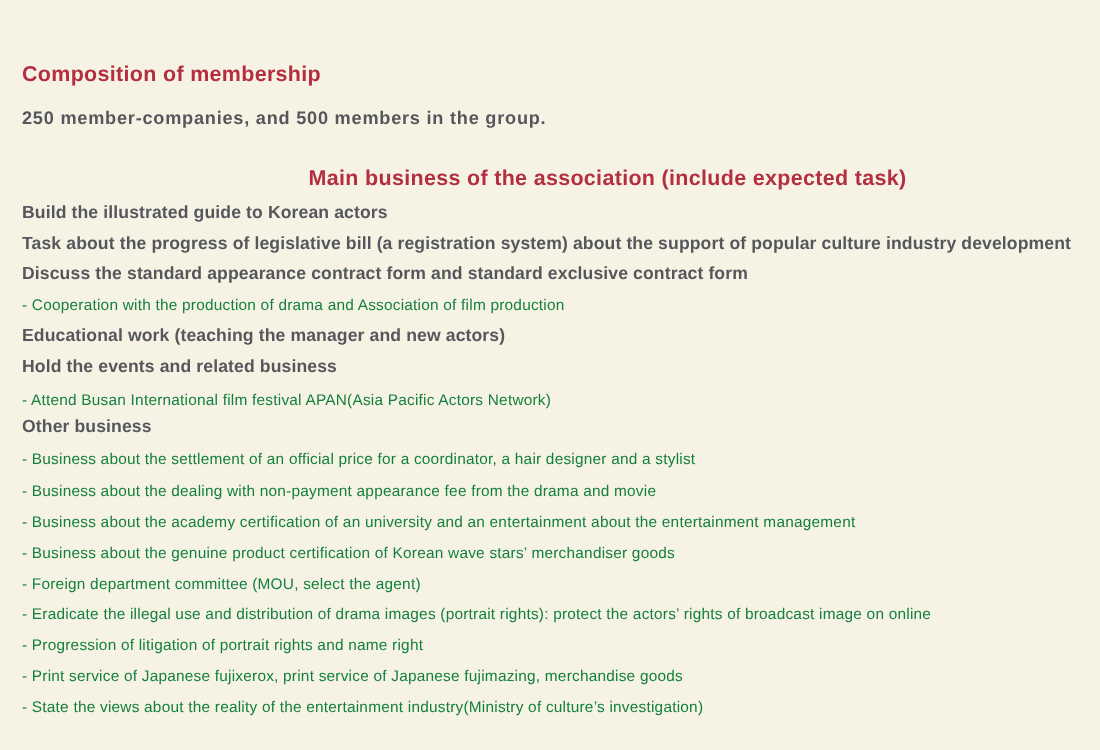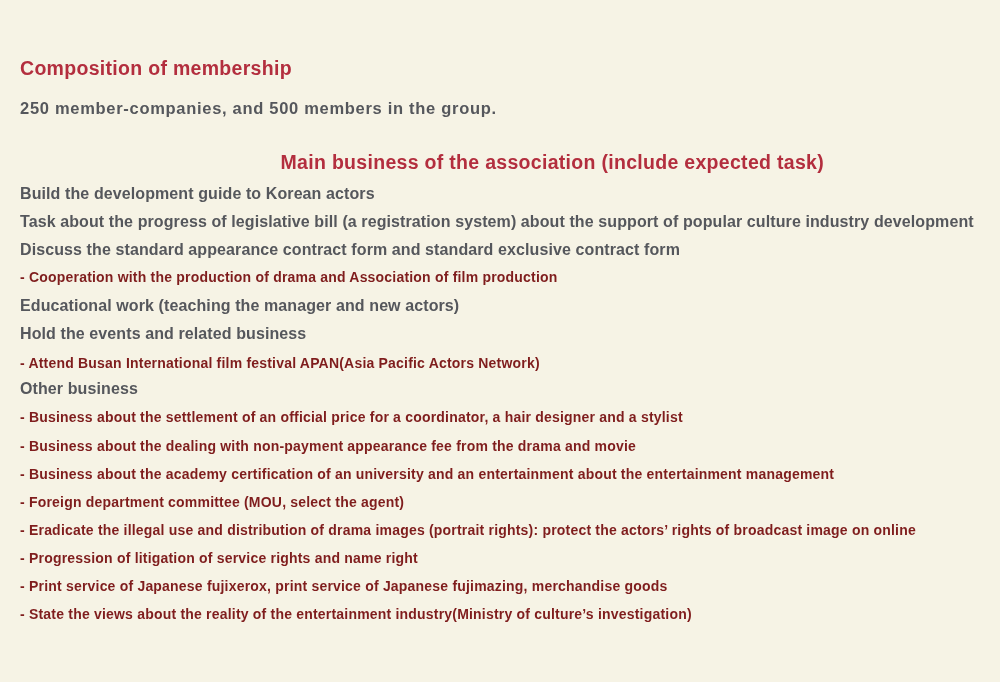--- a/index.html
+++ b/index.html
@@ -39,23 +39,23 @@
   }
   .b16 {
     font-size: 16px;
     line-height: 21px;
     font-weight: bold;
     letter-spacing: 0.1px;
   }
   .d14 {
     font-size: 14px;
     line-height: 19px;
-    font-weight: bold;
+    font-weight: normal;
     letter-spacing: 0.2px;
-    color: #7f1d1d;
+    color: #15803d;
   }
   
   .mt-lead1 { margin-top: 9px; }
   .mt-lead2 { margin-top: 18px; }
   .mt-h2    { margin-top: 32px; text-align: right; }
   .mt-10    { margin-top: 10px; }
   .mt-9     { margin-top: 9px; }
   .mt-8     { margin-top: 8px; }
   .mt-7     { margin-top: 7px; }
   .mt-5     { margin-top: 5px; }
@@ -66,31 +66,32 @@
 <main>
 
   <section>
     <h1 class="h-red">Composition of membership</h1>
     <p class="lead mt-lead2">250 member-companies, and 500 members in the group.</p>
   </section>
 
   <section>
     <h1 class="h-red mt-h2">Main business of the association (include expected task)</h1>
 
-    <p class="b16 mt-10">Build the development guide to Korean actors</p>
+    <p class="b16 mt-10">Build the illustrated guide to Korean actors</p>
     <p class="b16 mt-7">Task about the progress of legislative bill (a registration system) about the support of popular culture industry development</p>
     <p class="b16 mt-7">Discuss the standard appearance contract form and standard exclusive contract form</p>
     <p class="d14 mt-8">- Cooperation with the production of drama and Association of film production</p>
     <p class="b16 mt-8">Educational work (teaching the manager and new actors)</p>
     <p class="b16 mt-7">Hold the events and related business</p>
     <p class="d14 mt-10">- Attend Busan International film festival APAN(Asia Pacific Actors Network)</p>
     <p class="b16 mt-5">Other business</p>
     <p class="d14 mt-9">- Business about the settlement of an official price for a coordinator, a hair designer and a stylist</p>
     <p class="d14 mt-10">- Business about the dealing with non-payment appearance fee from the drama and movie</p>
     <p class="d14 mt-9">- Business about the academy certification of an university and an entertainment about the entertainment management</p>
+    <p class="d14 mt-9">- Business about the genuine product certification of Korean wave stars’ merchandiser goods</p>
     <p class="d14 mt-9">- Foreign department committee (MOU, select the agent)</p>
     <p class="d14 mt-9">- Eradicate the illegal use and distribution of drama images (portrait rights): protect the actors’ rights of broadcast image on online</p>
-    <p class="d14 mt-9">- Progression of litigation of service rights and name right</p>
+    <p class="d14 mt-9">- Progression of litigation of portrait rights and name right</p>
     <p class="d14 mt-9">- Print service of Japanese fujixerox, print service of Japanese fujimazing, merchandise goods</p>
     <p class="d14 mt-9">- State the views about the reality of the entertainment industry(Ministry of culture’s investigation)</p>
   </section>
 
 </main>
 
 </body></html>

